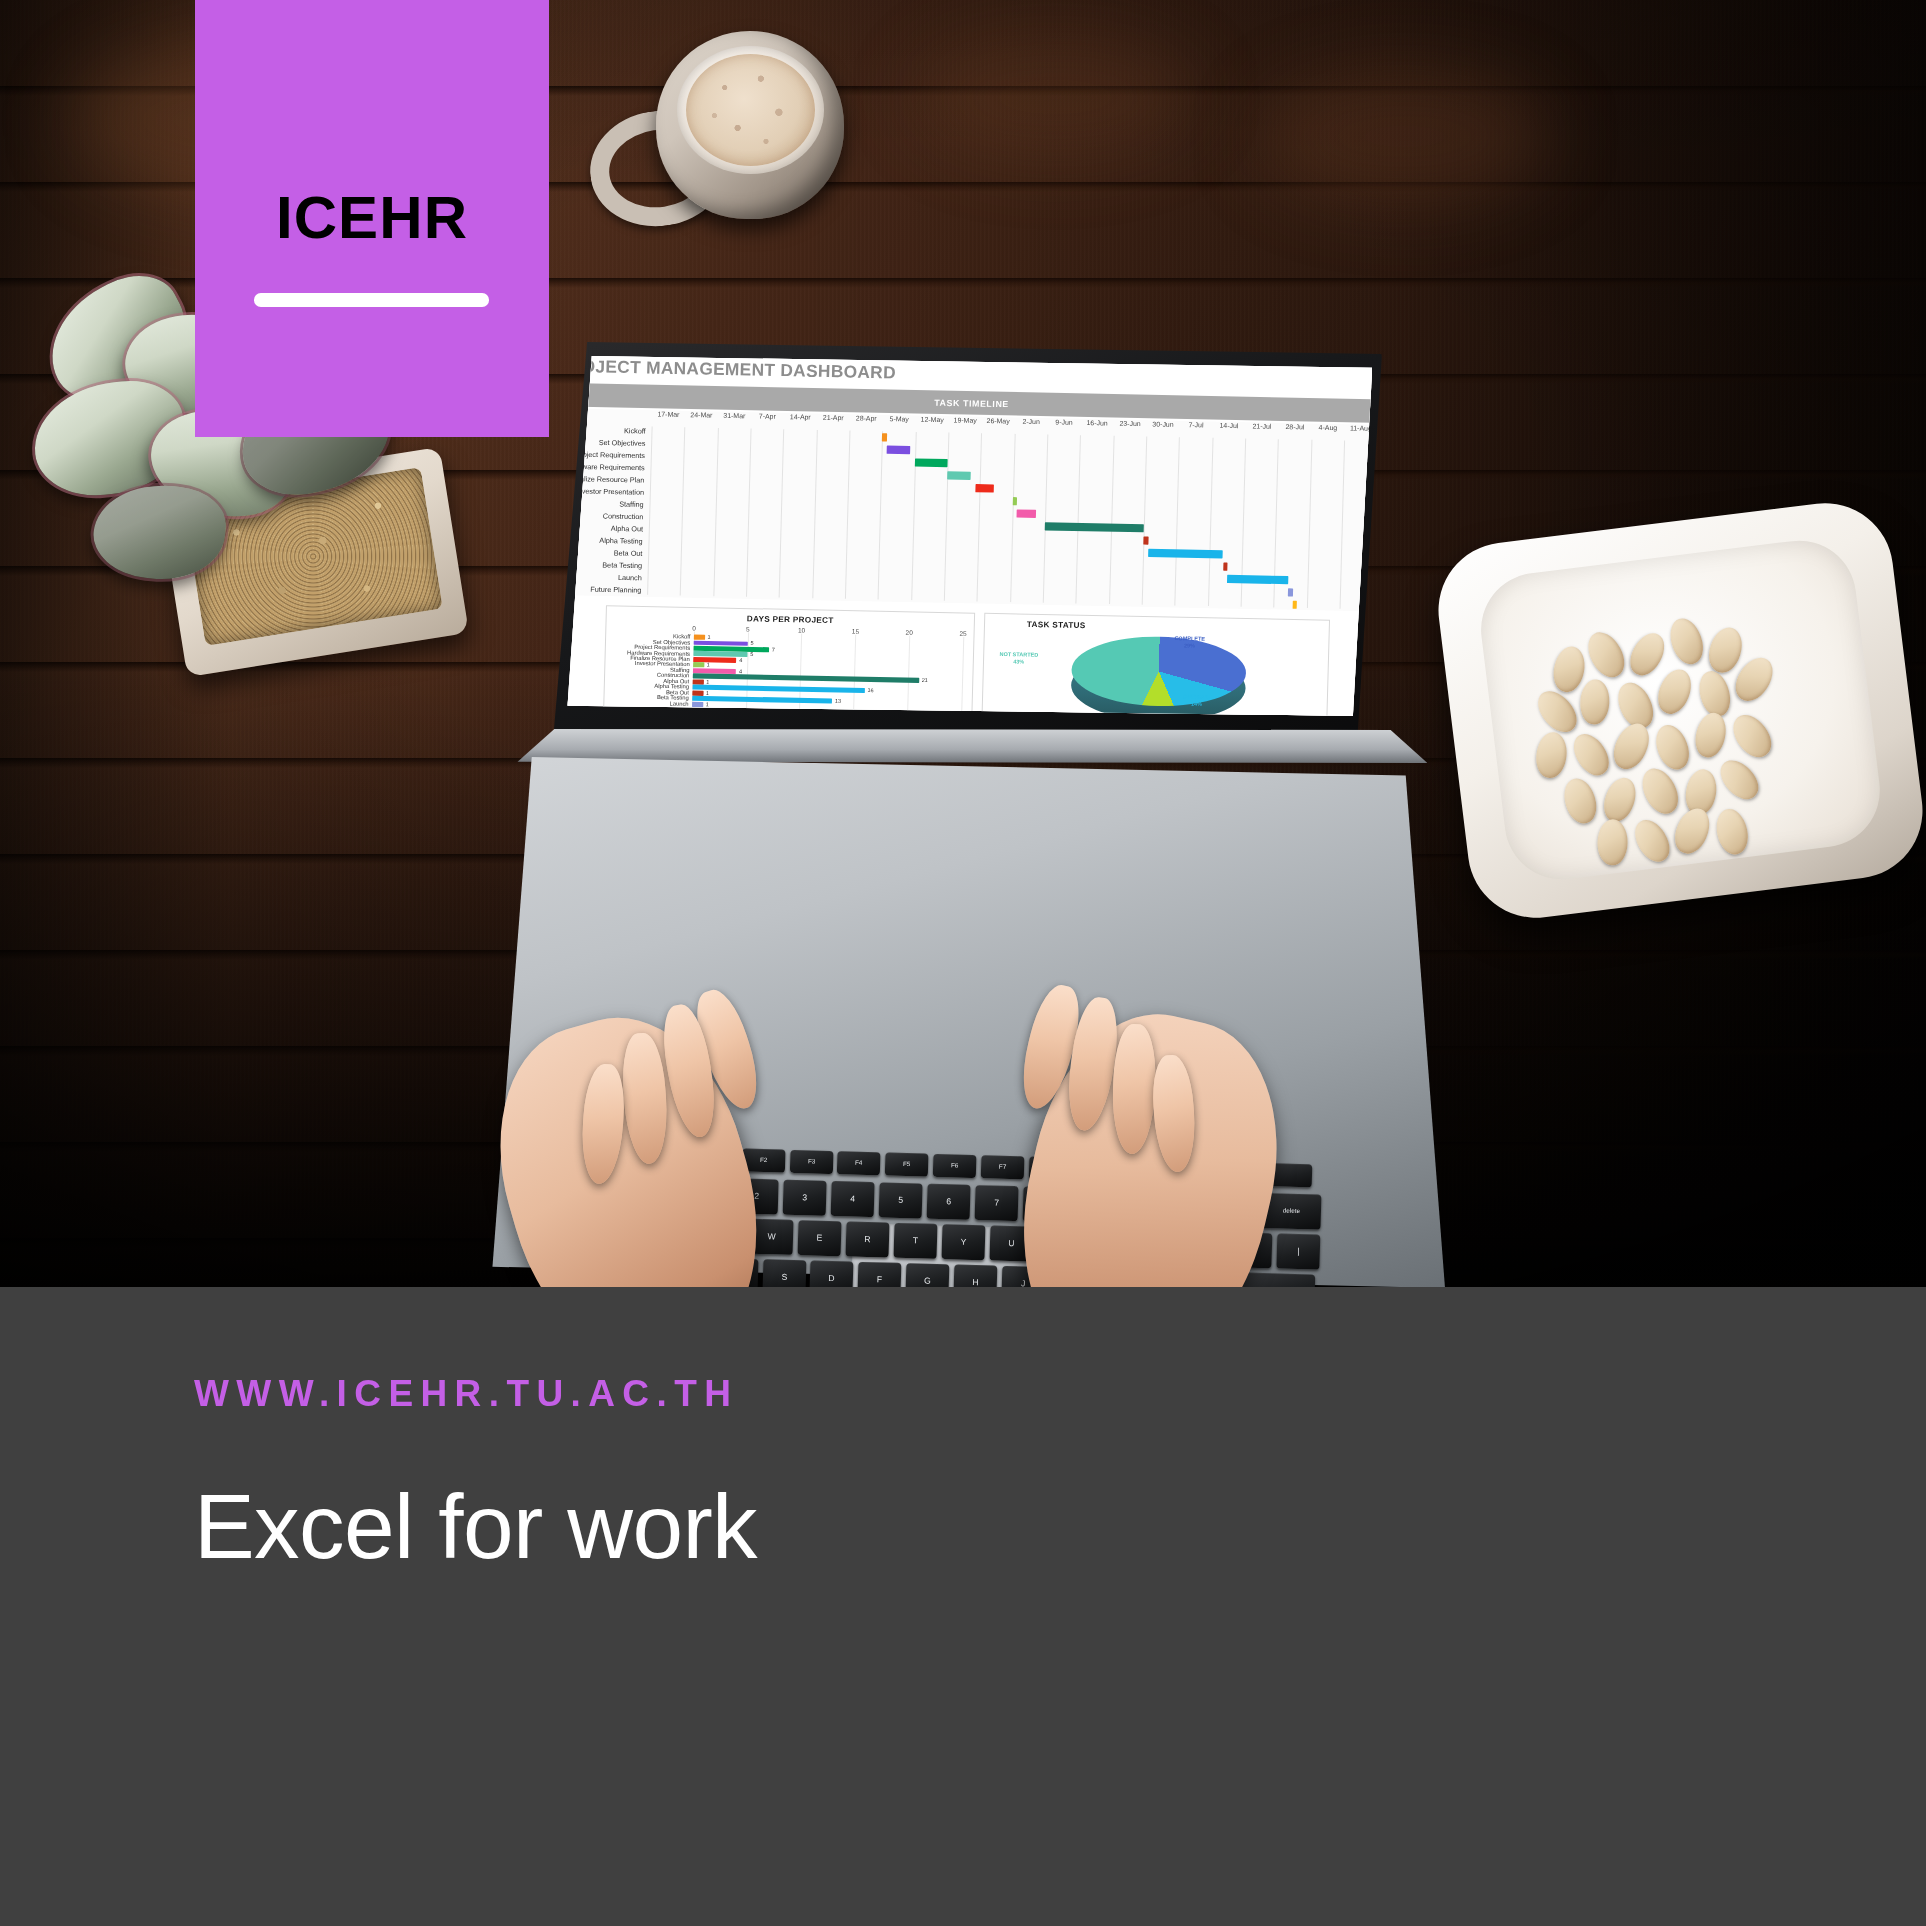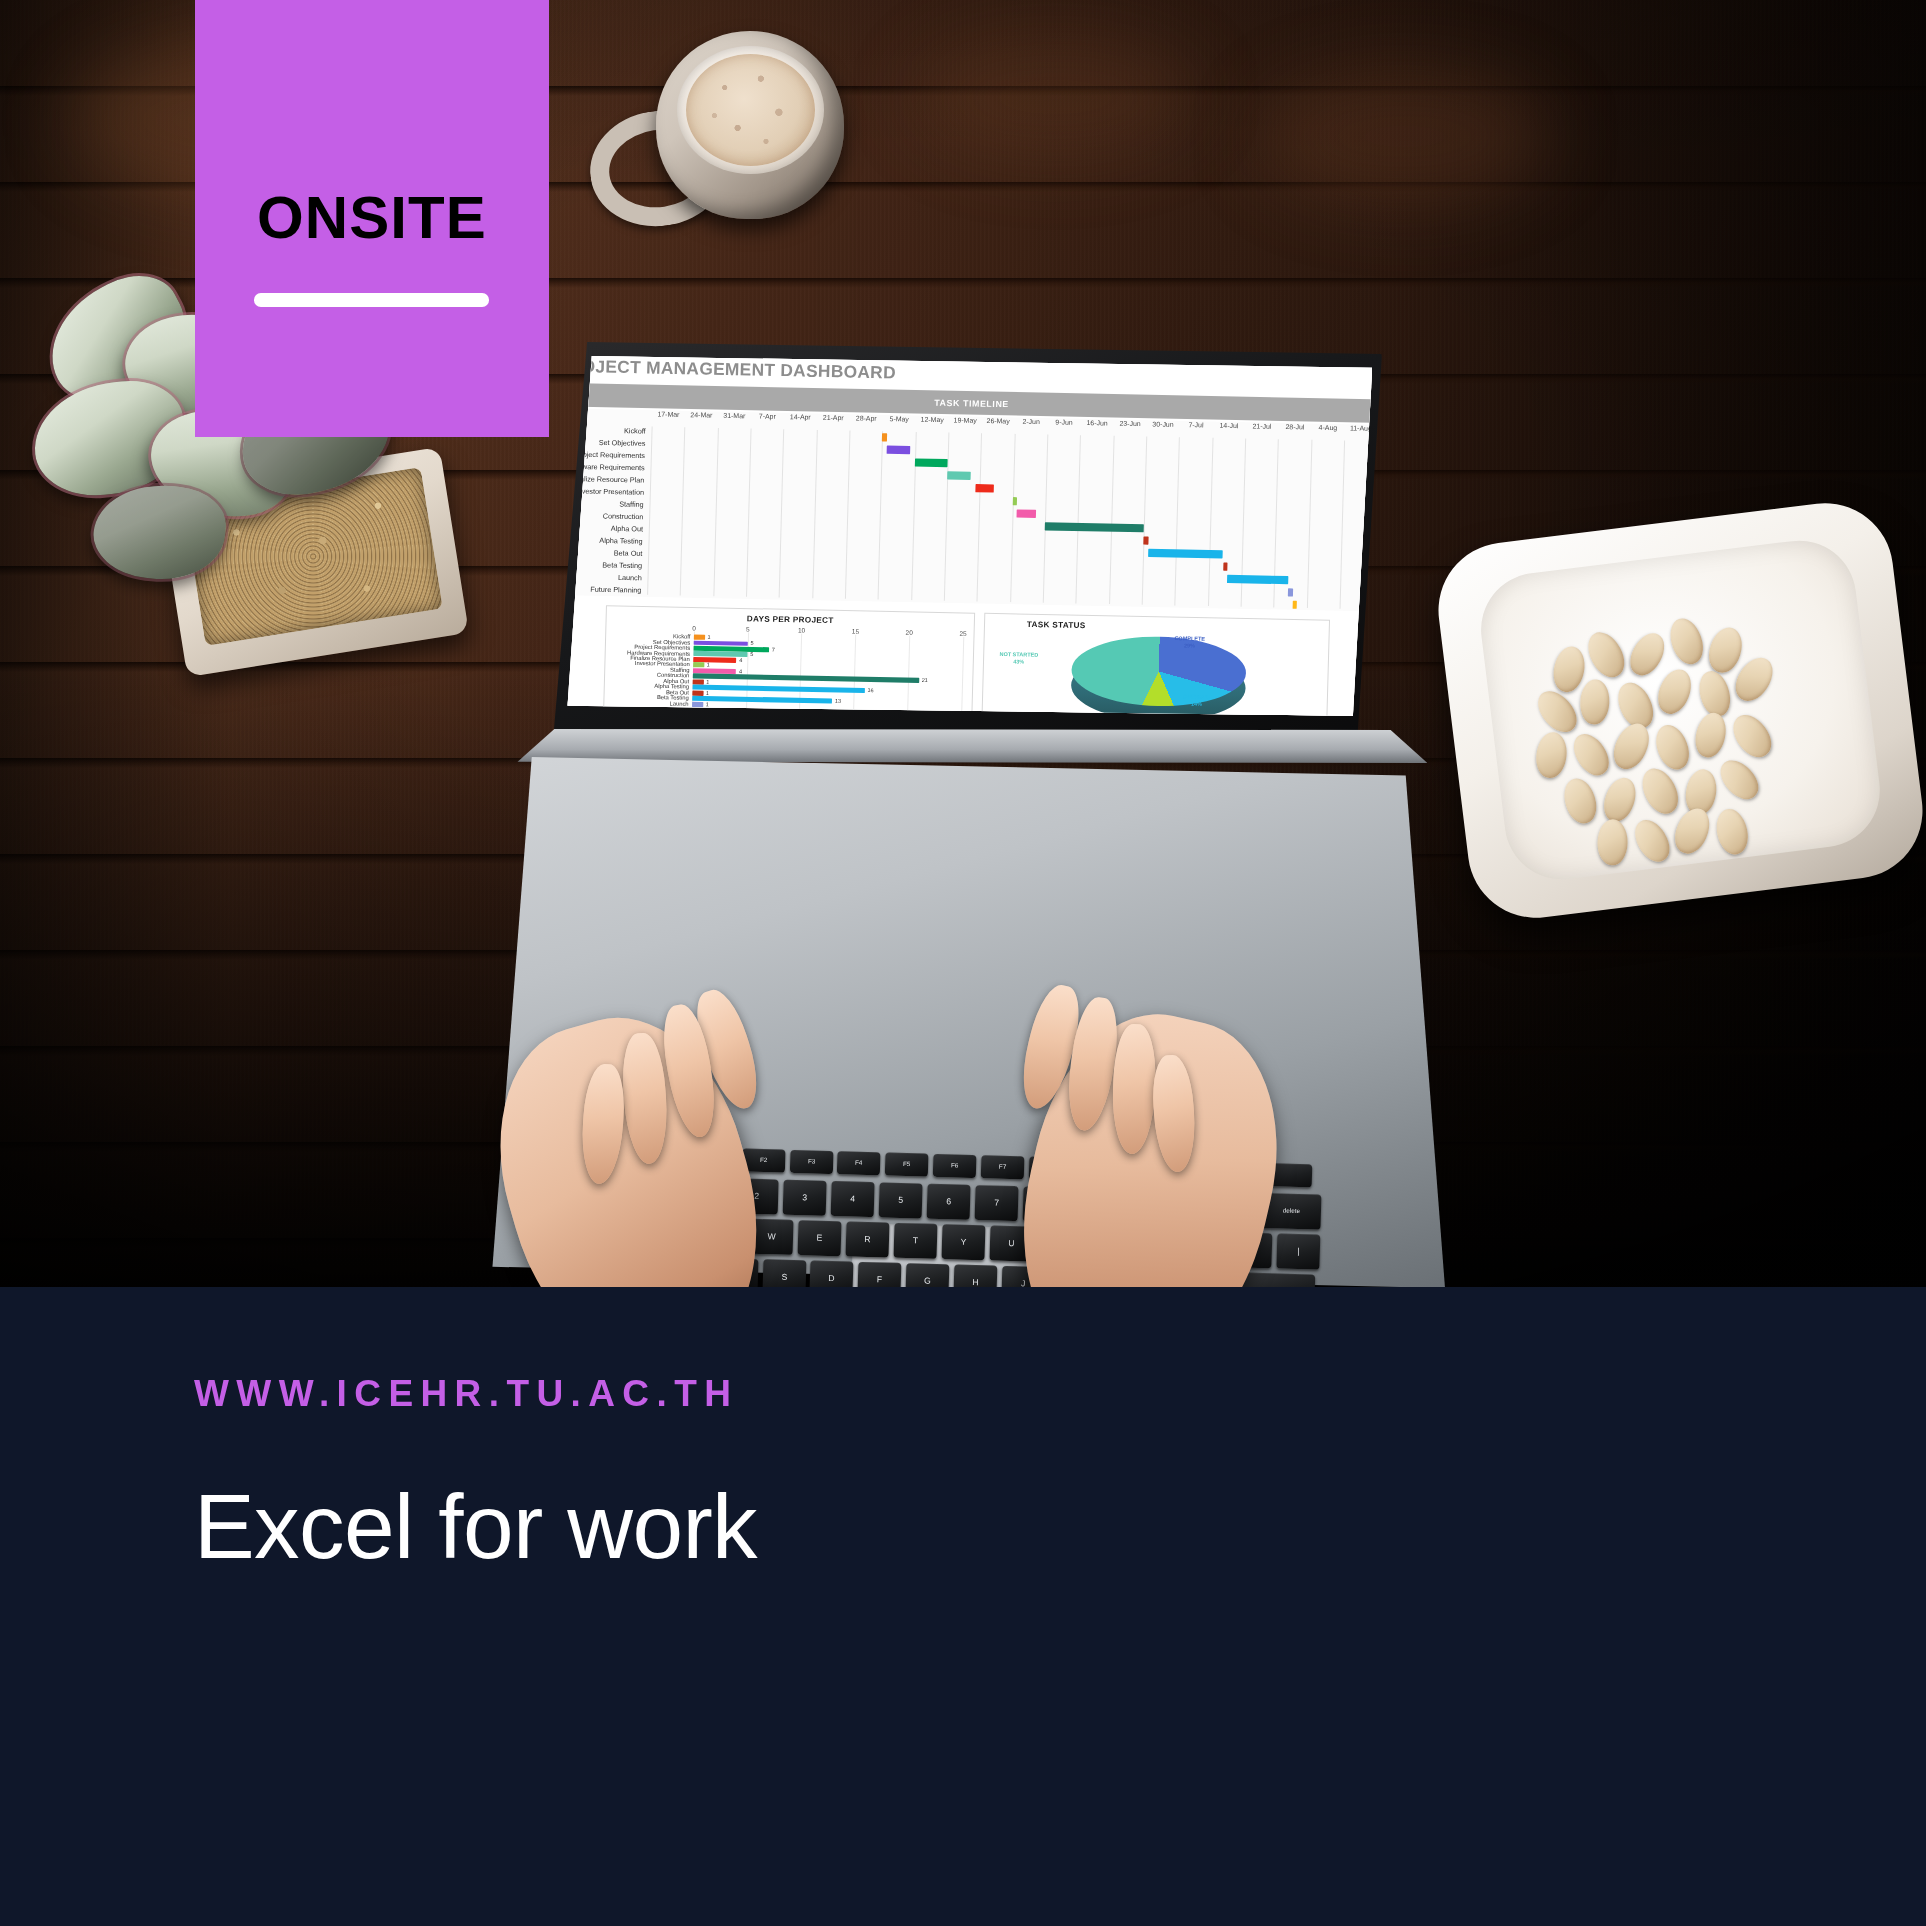--- a/index.html
+++ b/index.html
@@ -136,21 +136,21 @@
     background:linear-gradient(to bottom,#3b7f8c 0%,#2f6b76 60%,#27585f 100%);}
   .pie-top{position:absolute;left:0;top:0;width:171px;height:68px;border-radius:50%;}
   .pie-lab{position:absolute;font-size:5.4px;font-weight:bold;text-align:center;line-height:1.25;white-space:nowrap;}
 
   
   .banner{position:absolute;left:195px;top:0;width:354px;height:437px;background:#c45fe6;}
   .banner-title{position:absolute;left:0;right:0;top:188px;text-align:center;font-size:60px;font-weight:bold;color:#000;letter-spacing:1.1px;line-height:1;}
   .banner-rule{position:absolute;left:59px;top:293px;width:235px;height:13.7px;background:#fff;border-radius:6.8px;}
 
   
-  .footer{position:absolute;left:0;top:1287px;width:1926px;height:639px;background:#0f172a;}
+  .footer{position:absolute;left:0;top:1287px;width:1926px;height:639px;background:#404040;}
   .footer-url{position:absolute;left:194px;top:86px;font-size:37px;font-weight:bold;color:#c45fe6;letter-spacing:7.4px;white-space:nowrap;}
   .footer-head{position:absolute;left:194px;top:188px;font-size:91px;font-weight:normal;color:#fff;letter-spacing:-0.6px;white-space:nowrap;}
 </style>
 </head>
 <body>
 
 <div class="poster">
 
   <div class="photo">
     <div class="wood-blotch" style="left:1256px;top:68px;width:297px;height:137px;background:rgba(120,68,38,.28);"></div>
@@ -496,21 +496,21 @@
       <div class="finger" style="left:86px;top:722px;width:40px;height:120px;transform:rotate(4deg);"></div>
       <div class="hand" style="left:531px;top:673px;width:240px;height:365px;transform:rotate(13deg);"></div>
       <div class="finger" style="left:531px;top:642px;width:45px;height:126px;transform:rotate(14deg);"></div>
       <div class="finger" style="left:574px;top:655px;width:43px;height:134px;transform:rotate(8deg);"></div>
       <div class="finger" style="left:616px;top:682px;width:42px;height:130px;transform:rotate(2deg);"></div>
       <div class="finger" style="left:657px;top:713px;width:40px;height:117px;transform:rotate(-4deg);"></div>
     </div>
   </div>
 
   <div class="banner">
-    <div class="banner-title">ONSITE</div>
+    <div class="banner-title">ICEHR</div>
     <div class="banner-rule"></div>
   </div>
 
   <div class="footer">
     <div class="footer-url">WWW.ICEHR.TU.AC.TH</div>
     <div class="footer-head">Excel for work</div>
   </div>
 
 </div>
 

